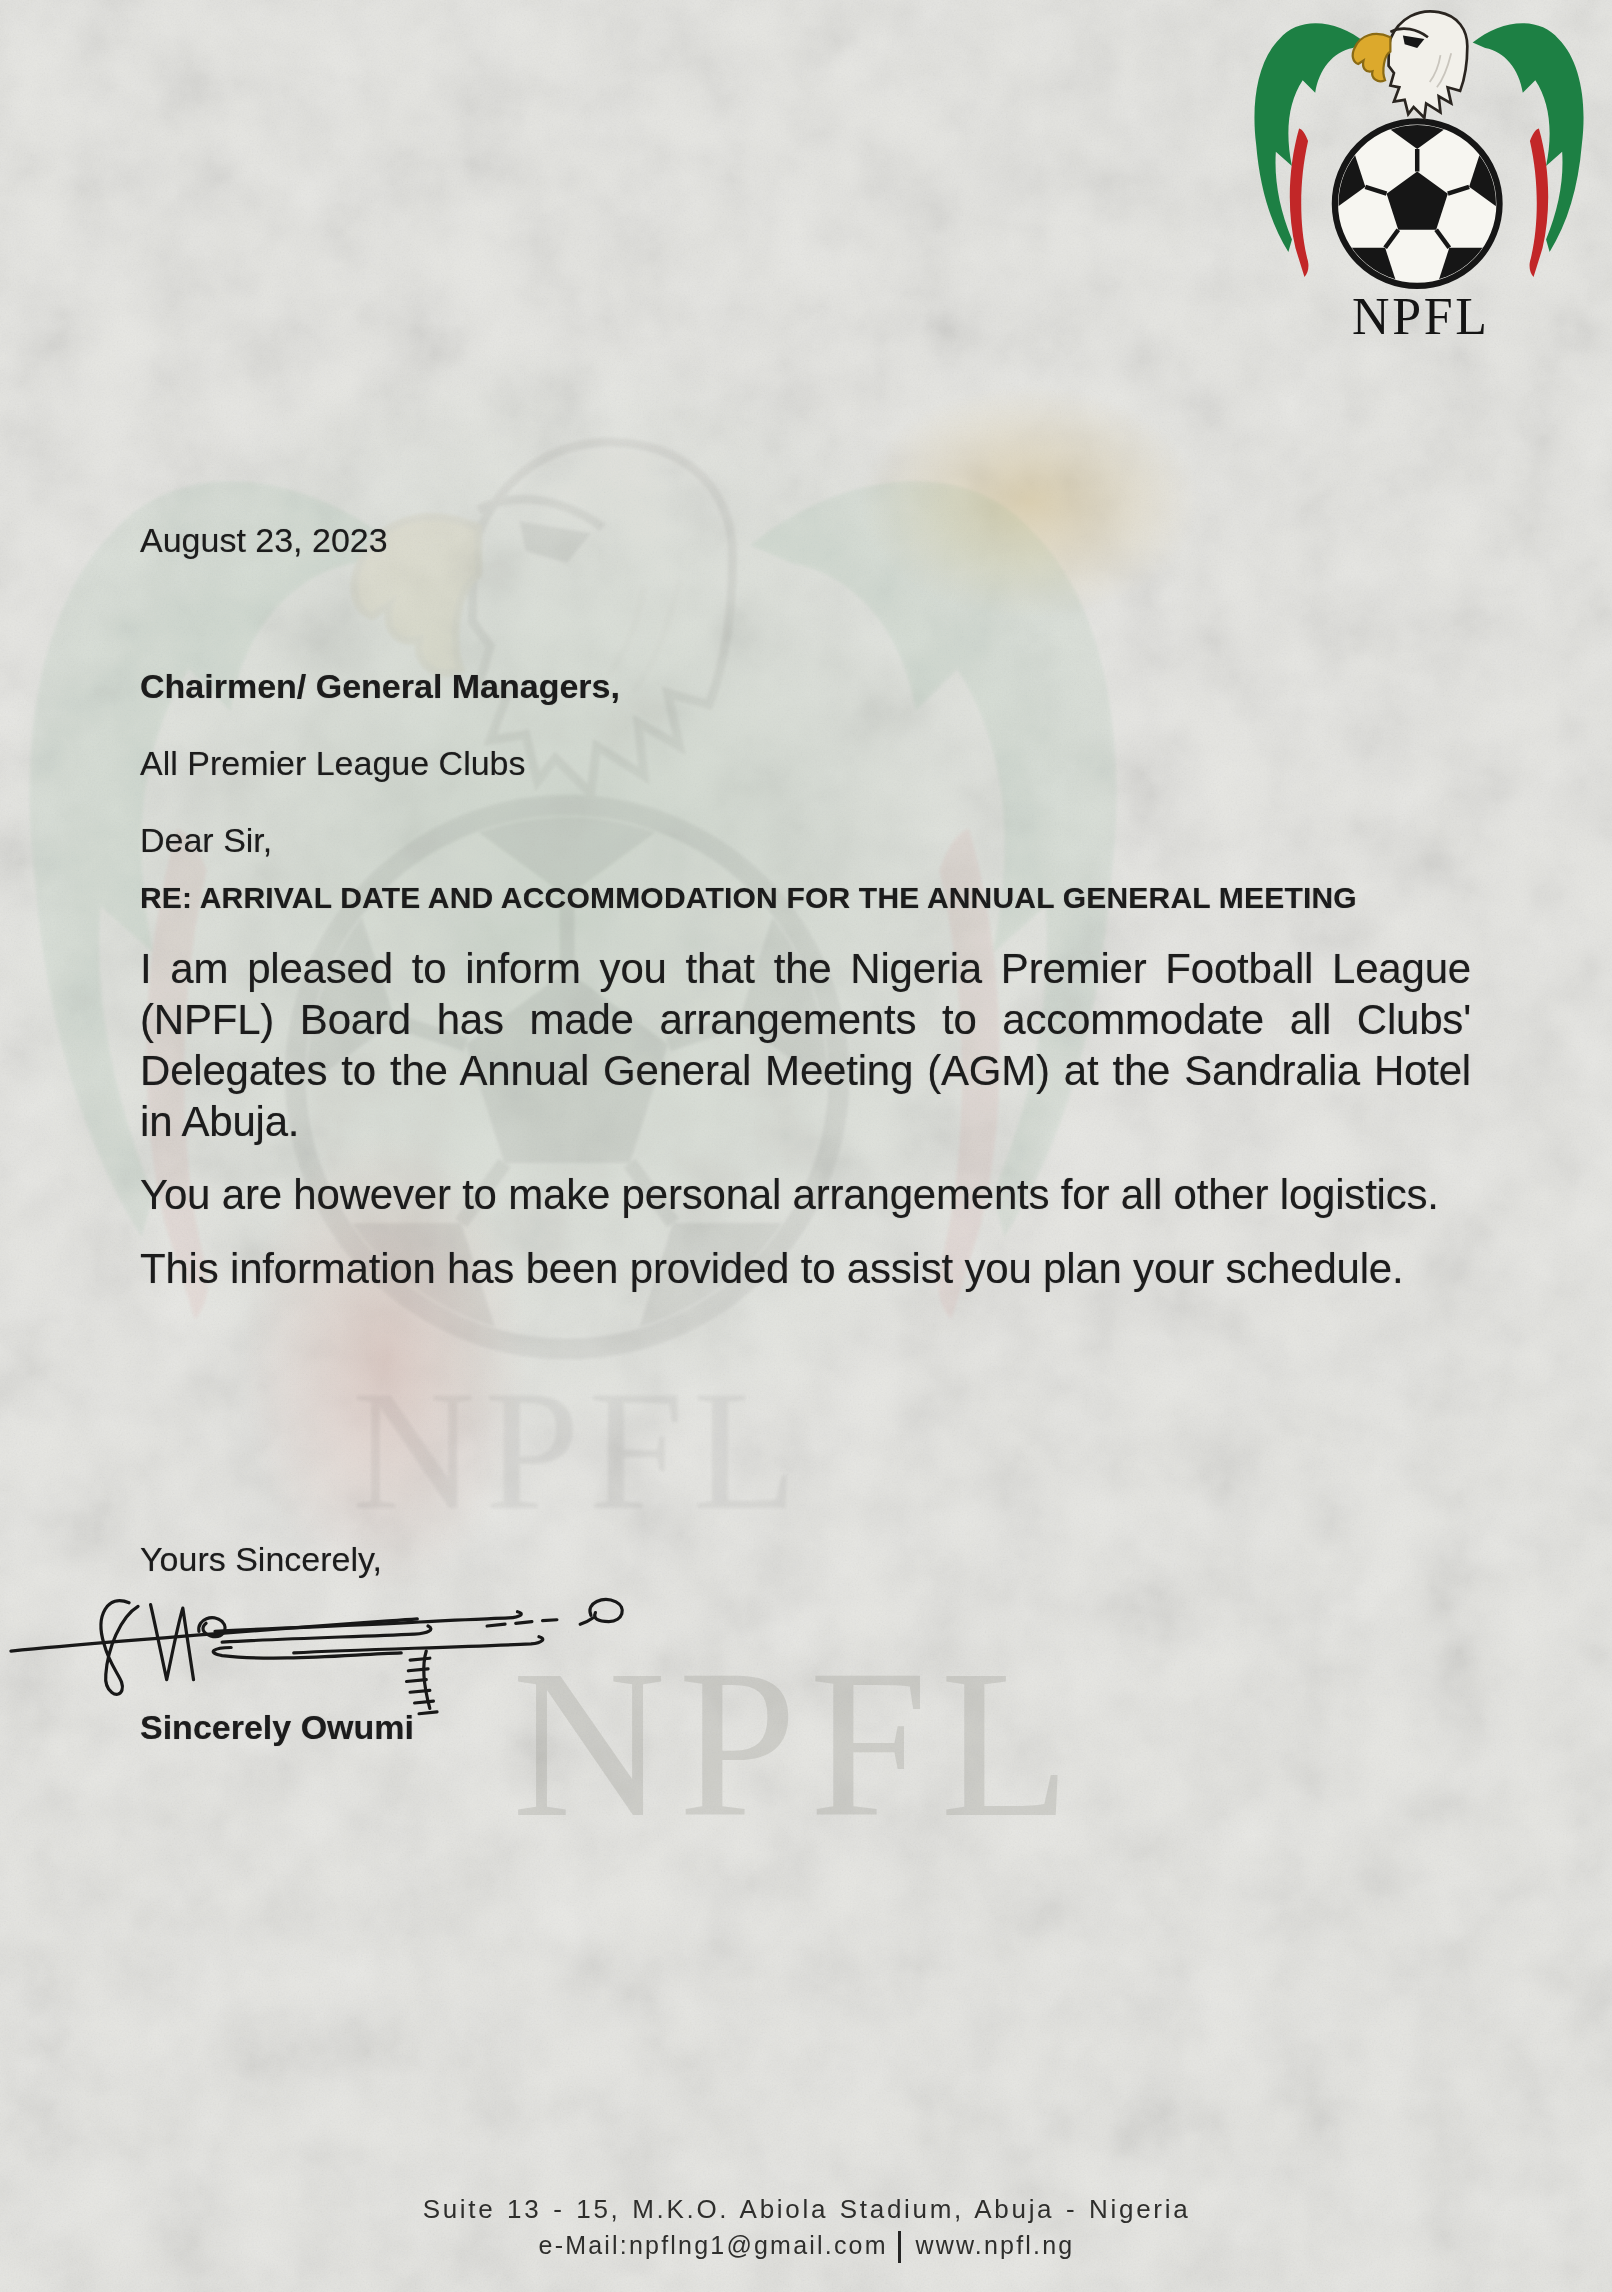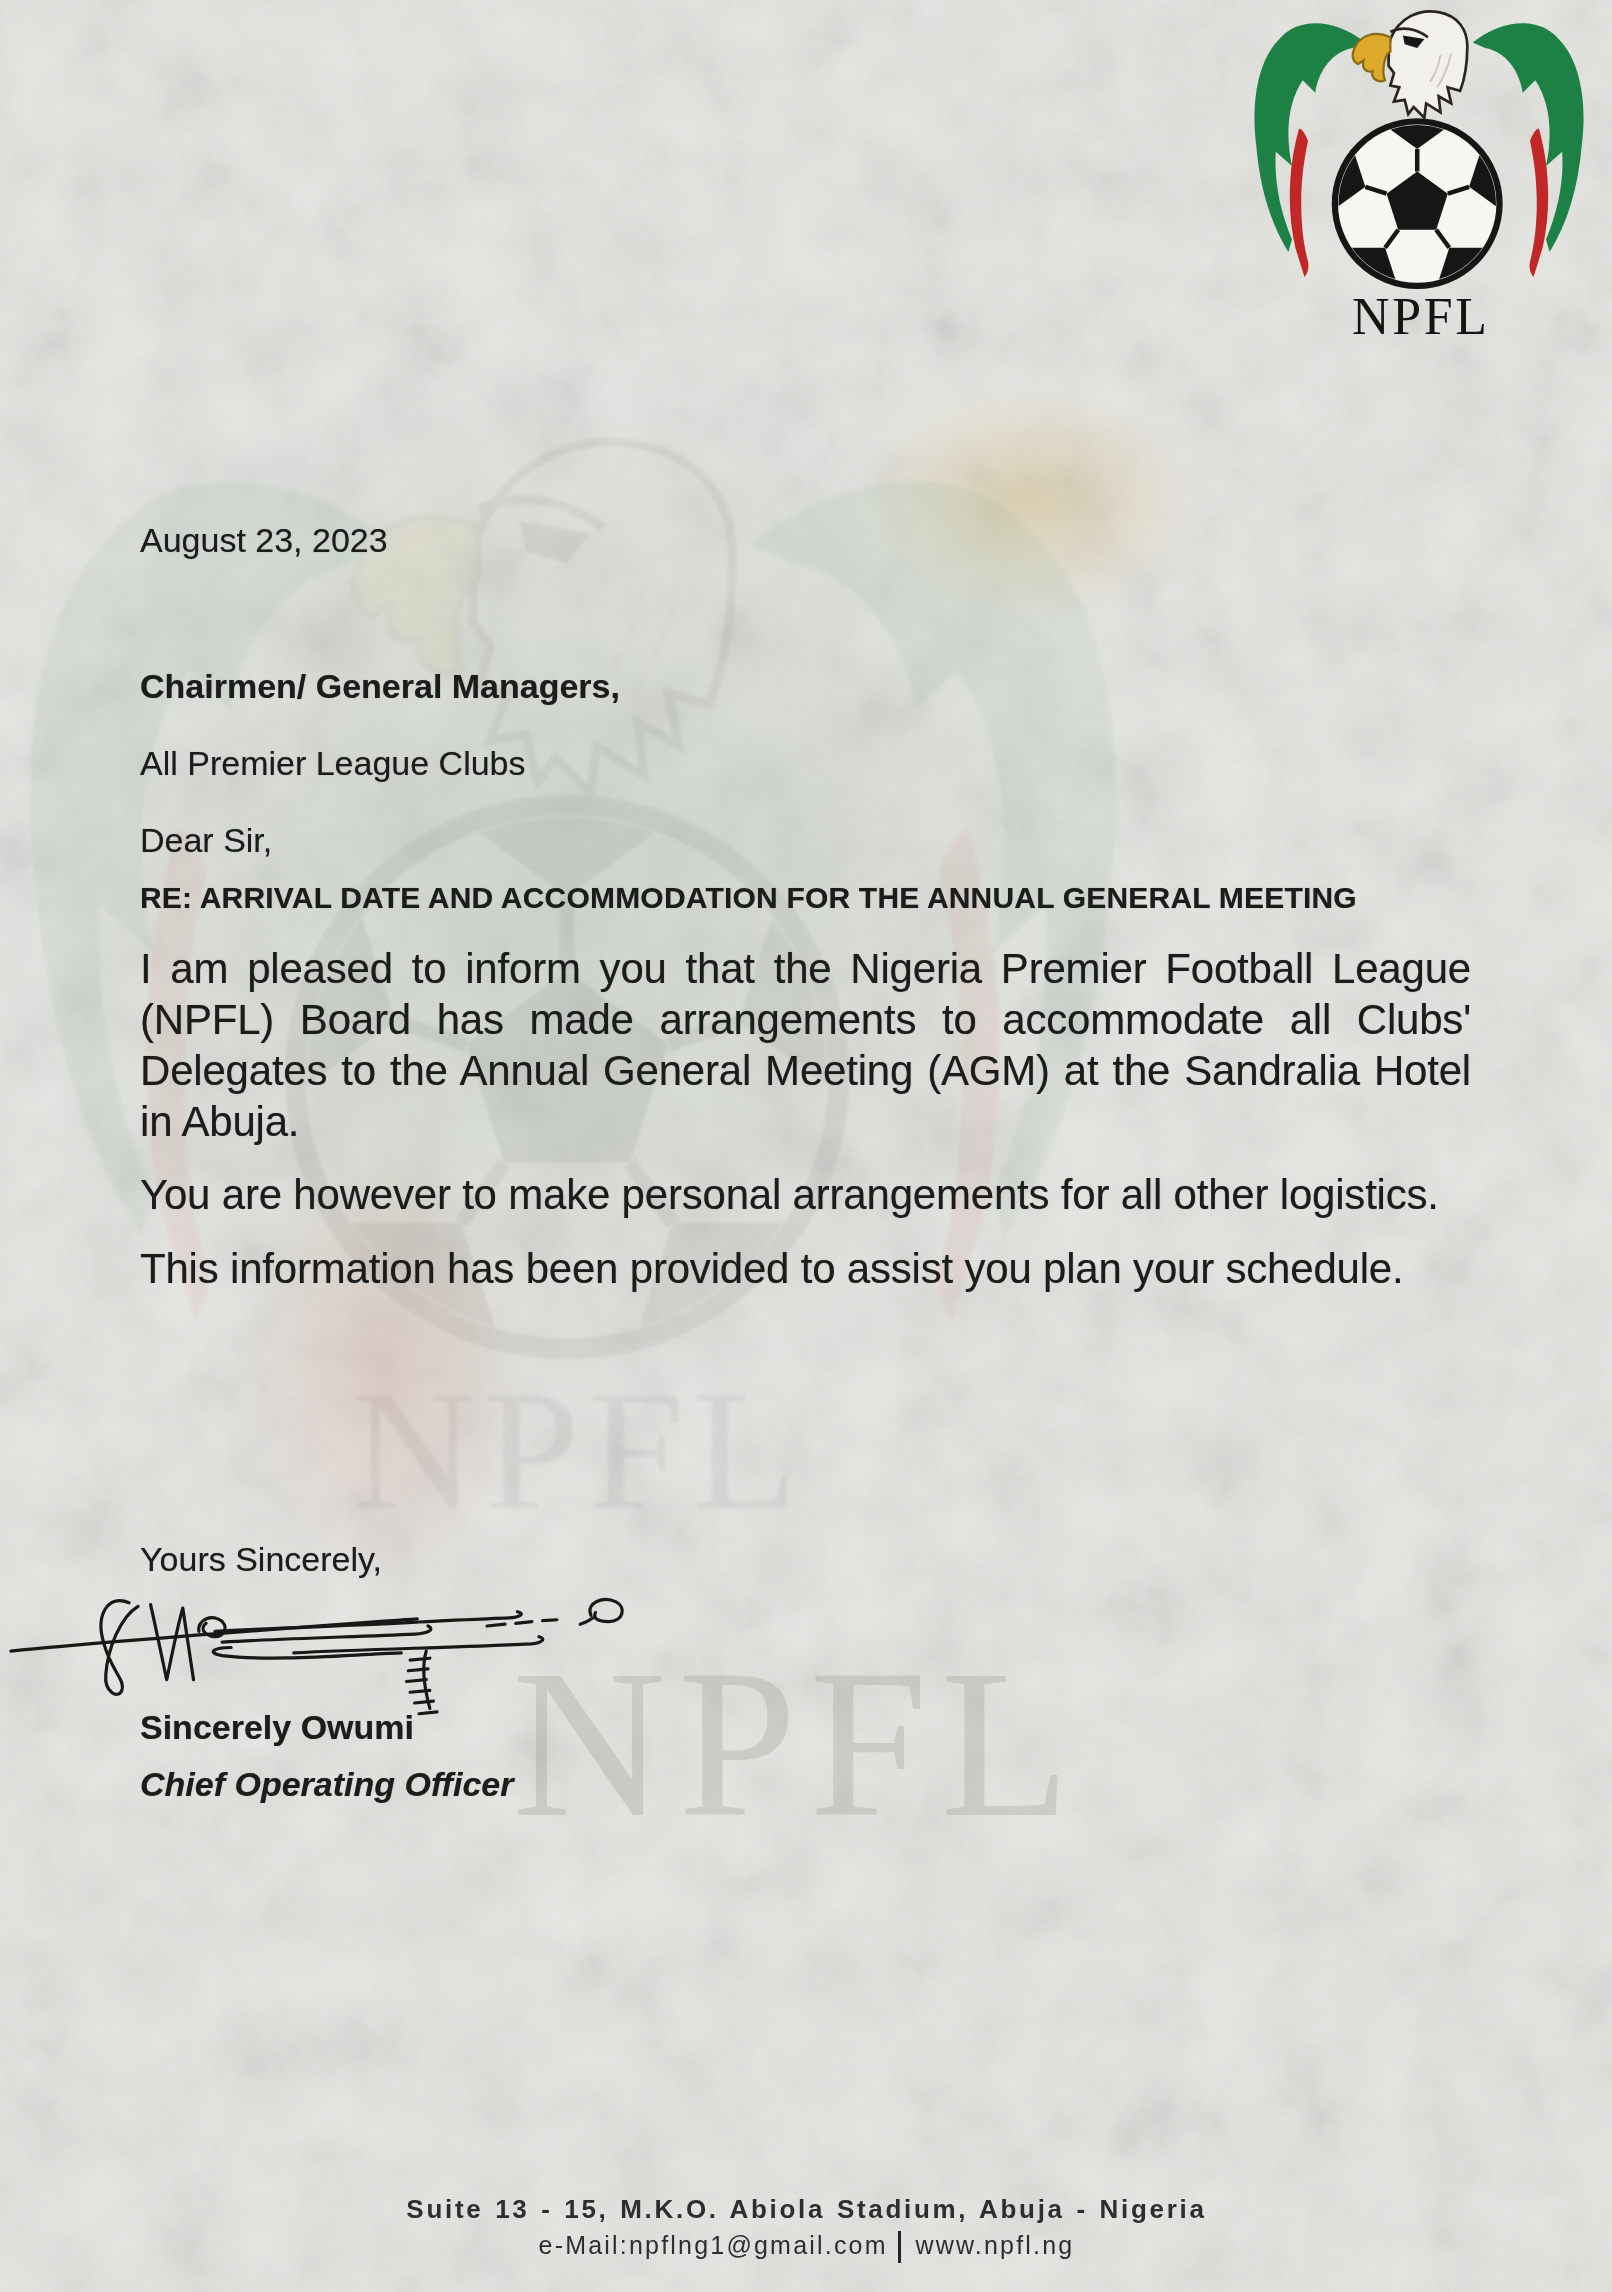--- a/index.html
+++ b/index.html
@@ -42,21 +42,21 @@
     letter-spacing:-0.2px;
   }
 
   .sig-svg { position:absolute; left:7.2px; top:1592px; width:638px; height:145px; }
   .sig-svg path { fill:none; stroke:#181818; stroke-width:3.6; stroke-linecap:round; stroke-linejoin:round; }
 
   .italic { font-style:italic; }
 
   
   .footer { position:absolute; left:0; right:0; top:2191px; text-align:center; color:#2e2e2c; }
-  .footer .l1 { font-size:26px; font-weight:bold; letter-spacing:2.7px; line-height:36px; word-spacing:1.8px; }
+  .footer .l1 { font-size:26px; font-weight:normal; letter-spacing:2.7px; line-height:36px; word-spacing:1.8px; }
   .footer .l2 { font-size:25px; letter-spacing:2.2px; line-height:36px; }
   .footer .l2 .bold { font-weight:normal; }
   .vbar { display:inline-block; width:2.7px; height:32px; background:#242424; vertical-align:middle; margin:0 14.3px 0 10.7px; }
 </style>
 </head>
 <body>
 
 <div class="page">
 
   <svg class="texture" xmlns="http://www.w3.org/2000/svg" viewBox="0 0 1801 2560" width="1613" height="2293">
@@ -175,21 +175,20 @@
     <path d="M452,34 C500,31 540,30 560,29 C574,28 578,24 570,22"></path>
     <path d="M320,68 C400,64 500,62 585,58 C598,57 602,52 594,50"></path>
     <path d="M468,66 C462,86 466,108 472,130"></path>
     <path d="M450,76 L472,74 M448,88 L470,86 M446,100 L468,98 M450,112 L472,110 M455,124 L476,122 M460,136 L480,134"></path>
     <path d="M536,38 L556,36 M568,35 L586,33 M598,32 L614,31"></path>
     <path d="M652,26 C646,12 666,4 680,11 C692,17 688,33 672,33 C660,33 654,30 657,23"></path>
     <path d="M640,36 C646,34 650,32 654,29"></path>
   </svg>
 
   <div class="abs line b soft" style="top:1691px">Sincerely Owumi</div>
-  <div class="abs line b italic soft" style="top:1748px">Chief Operating Officer</div>
 
   <div class="footer">
     <div class="l1">Suite 13 - 15, M.K.O. Abiola Stadium, Abuja - Nigeria</div>
     <div class="l2">
       <span>e-Mail:</span><span class="bold">npflng1</span><span>@gmail.com</span><span class="vbar"></span><span class="bold">www.npfl.ng</span>
     </div>
   </div>
 
 </div>
 

